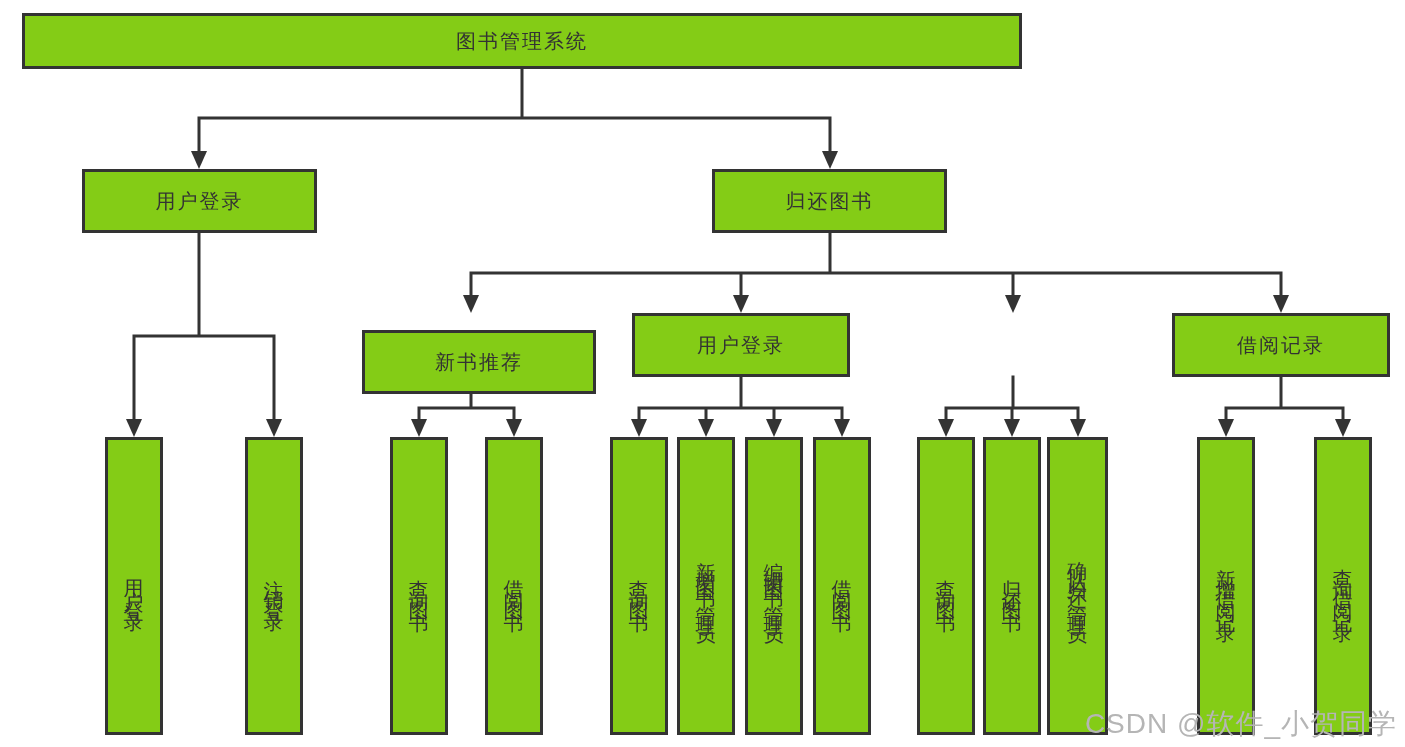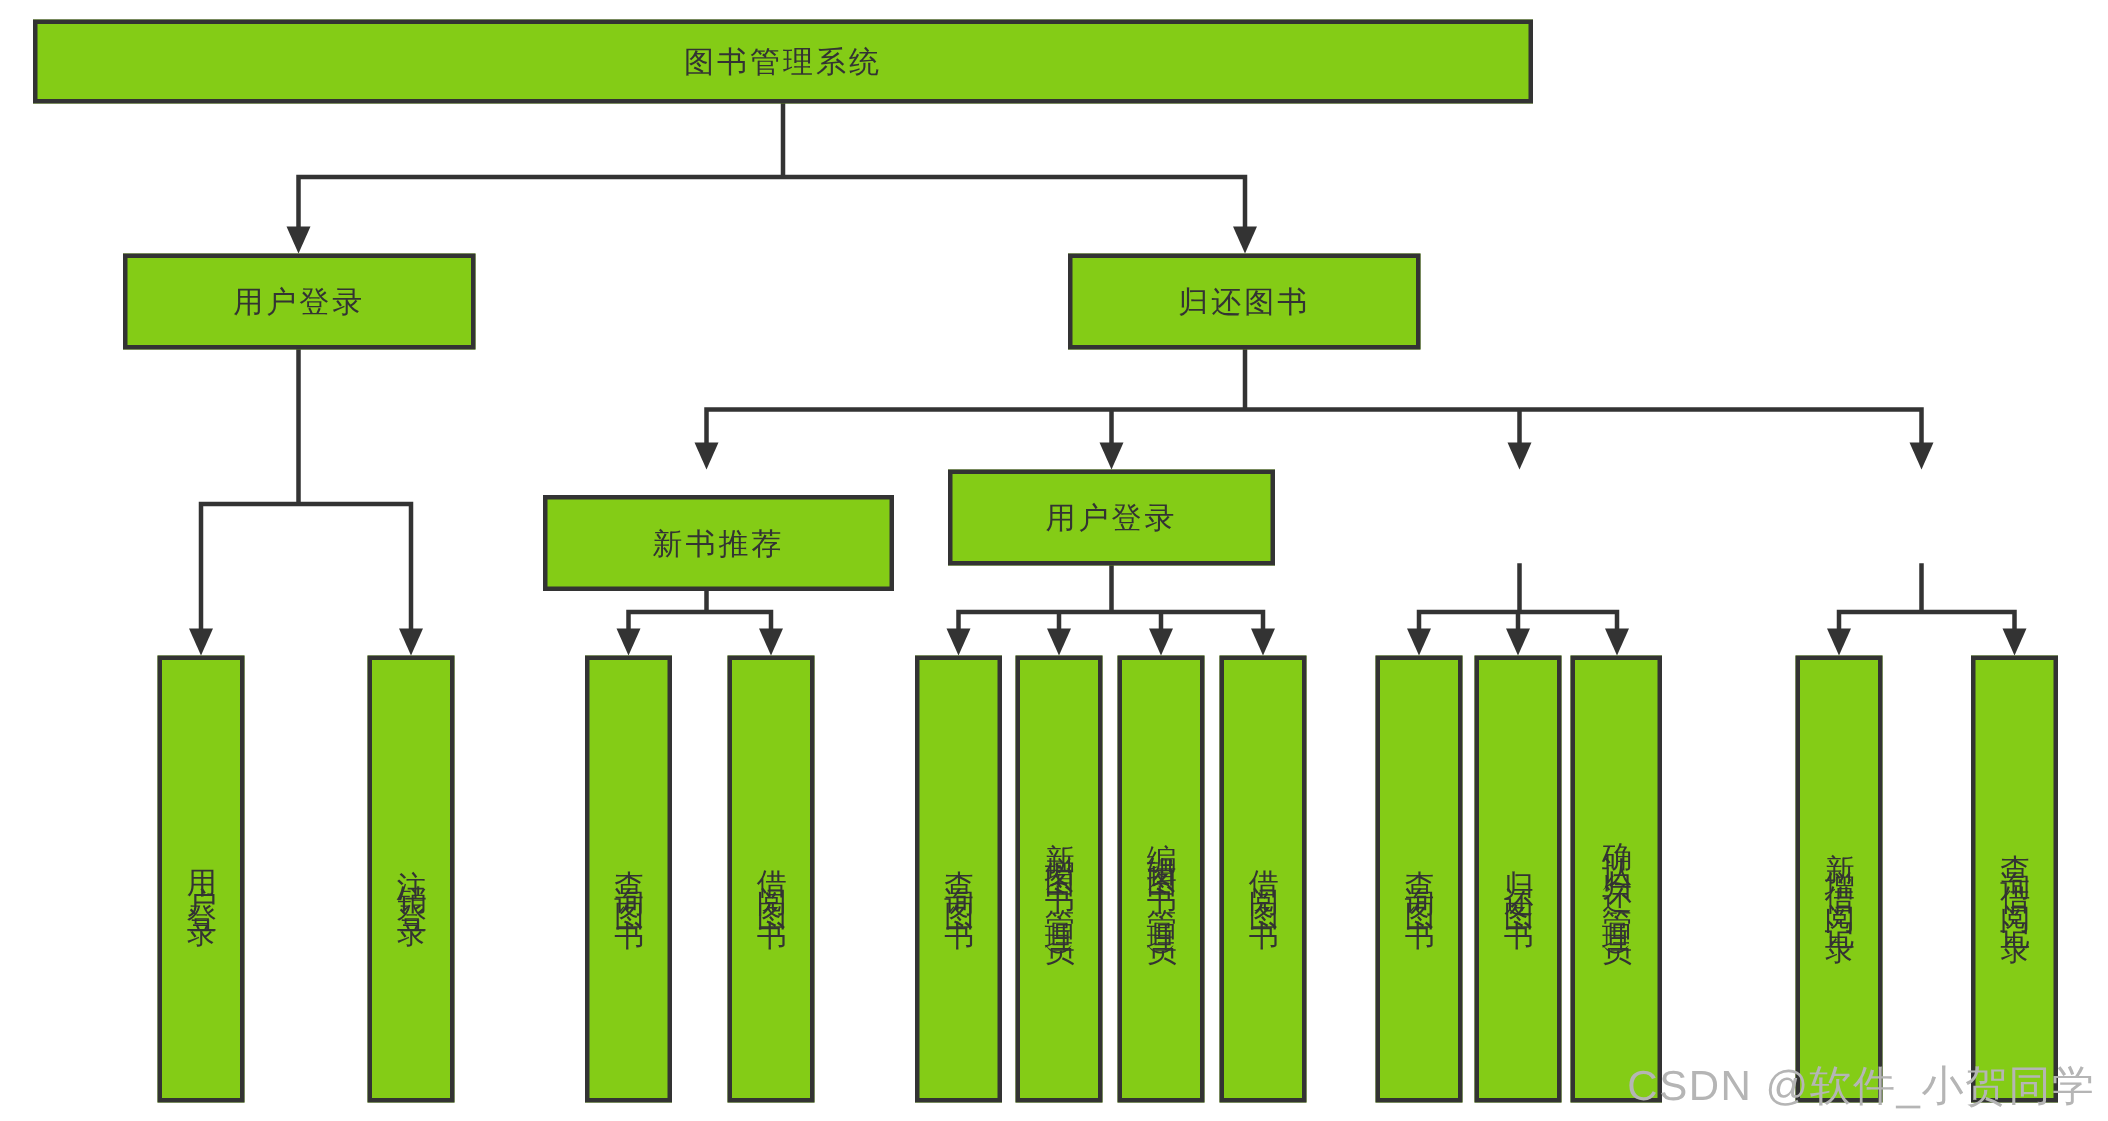--- a/index.html
+++ b/index.html
@@ -77,20 +77,23 @@
   <div class="node h" style="left:712px;top:169px;width:235px;height:64px">
     <span>归还图书</span>
   </div>
 
   <div class="node h" style="left:362px;top:330px;width:234px;height:64px">
     <span>新书推荐</span>
   </div>
   <div class="node h" style="left:632px;top:313px;width:218px;height:64px">
     <span>用户登录</span>
   </div>
+  <div class="node h" style="left:1172px;top:313px;width:218px;height:64px">
+    <span>借阅记录</span>
+  </div>
 
   <div class="node v" style="left:105px;top:437px;width:58px;height:298px">
     <span>用户登录</span>
   </div>
   <div class="node v" style="left:245px;top:437px;width:58px;height:298px">
     <span>注销登录</span>
   </div>
 
   <div class="node v" style="left:390px;top:437px;width:58px;height:298px">
     <span>查询图书</span>

